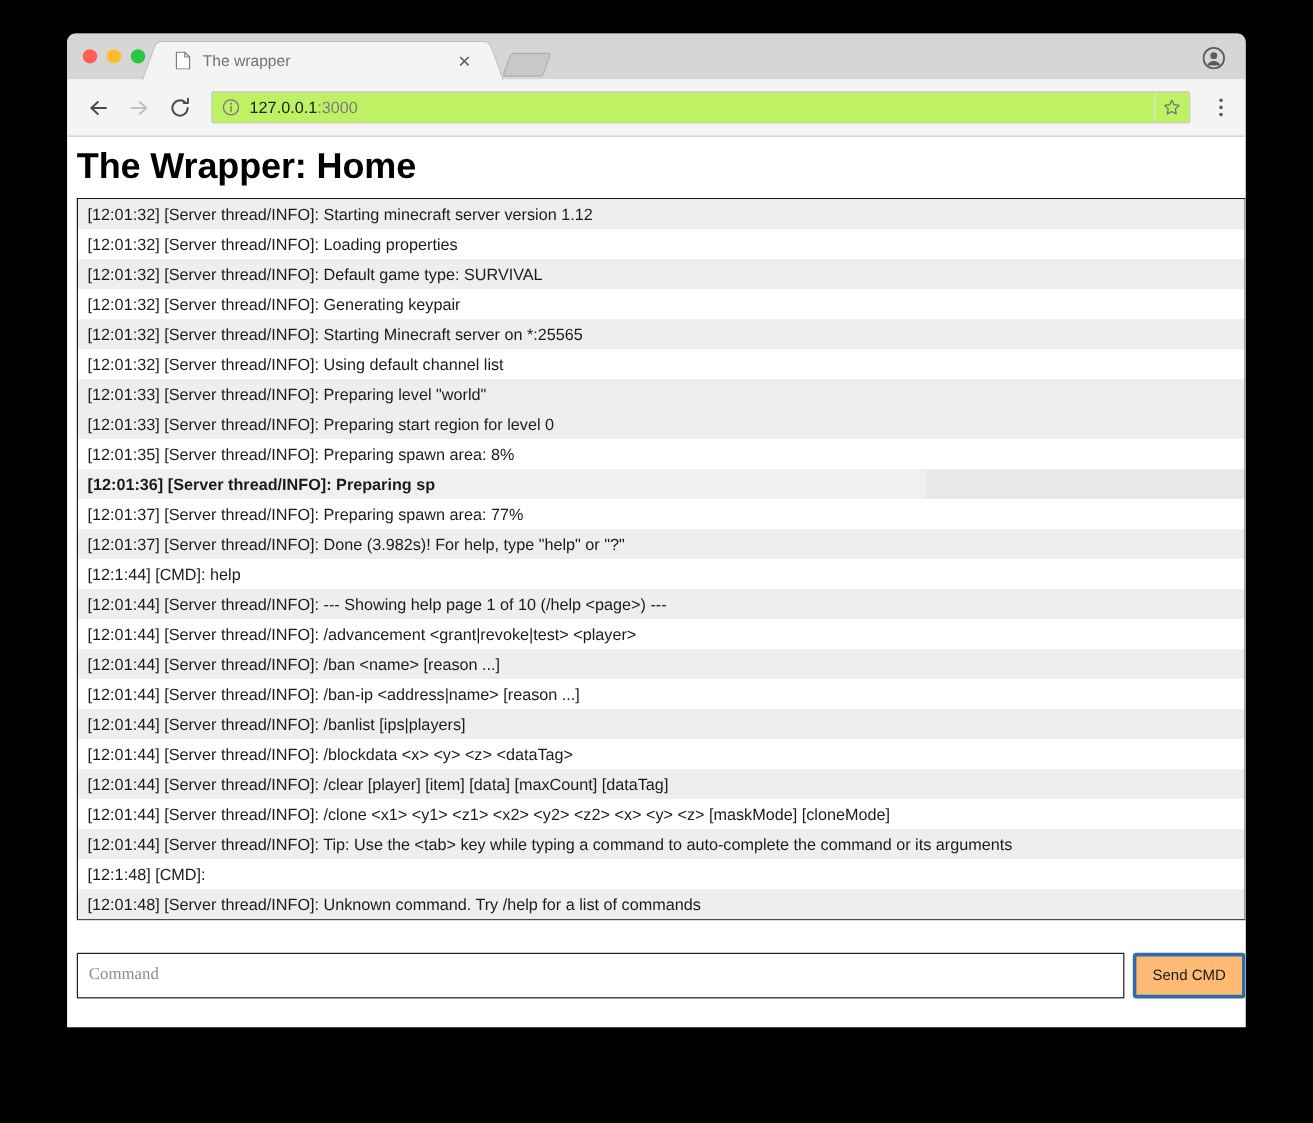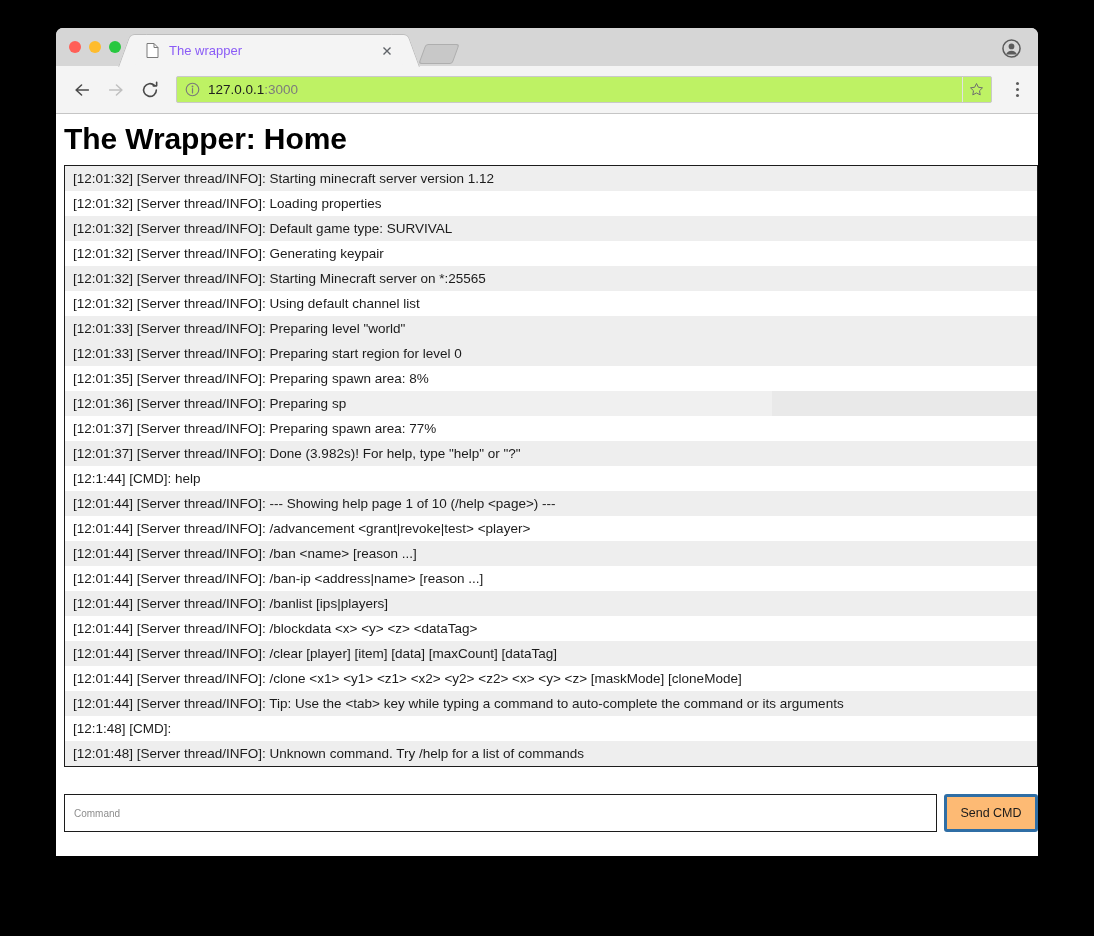--- a/index.html
+++ b/index.html
@@ -91,21 +91,21 @@
   #tab-favicon {
     width: 13px;
     height: 15px;
     flex: 0 0 auto;
     margin-right: 10px;
     position: relative;
     z-index: 2;
   }
   #tab-title {
     font-size: 13px;
-    color: #8b5cf6;
+    color: #737373;
     flex: 1 1 auto;
     white-space: nowrap;
     overflow: hidden;
     position: relative;
     z-index: 2;
   }
   #tab-close {
     width: 16px;
     height: 16px;
     flex: 0 0 auto;
@@ -249,20 +249,21 @@
     color: #1b1b1b;
     padding: 0 8px;
     white-space: nowrap;
     overflow: hidden;
     box-sizing: border-box;
   }
   .log-row.odd  { background: #eeeeee; }
   .log-row.even { background: #ffffff; }
   .log-row.partial {
     background: linear-gradient(to right, #f0f0f0 0, #f0f0f0 707px, #e9e9e9 707px, #e9e9e9 100%);
+    font-weight: bold;
   }
   #console-bottom-border {
     border-bottom: 1px solid #1c1c1c;
     height: 0;
   }
   #console-gap {
     height: 27px;
     background: #ffffff;
   }
 
@@ -270,22 +271,22 @@
     display: flex;
     align-items: stretch;
     height: 38px;
     gap: 0;
     padding: 0 0 0 0;
   }
   #command-input {
     flex: 1 1 auto;
     border: 1px solid #1c1c1c;
     background: #ffffff;
-    font-size: 10px;
-    font-family: Liberation Sans, sans-serif;
+    font-size: 14px;
+    font-family: Liberation Serif, serif;
     color: #1b1b1b;
     padding: 0 9px;
     box-sizing: border-box;
     outline: none;
     border-radius: 0;
   }
   #command-input::placeholder { color: #8d8d8d; opacity: 1; }
   #send-cmd-button {
     flex: 0 0 auto;
     width: 94px;

